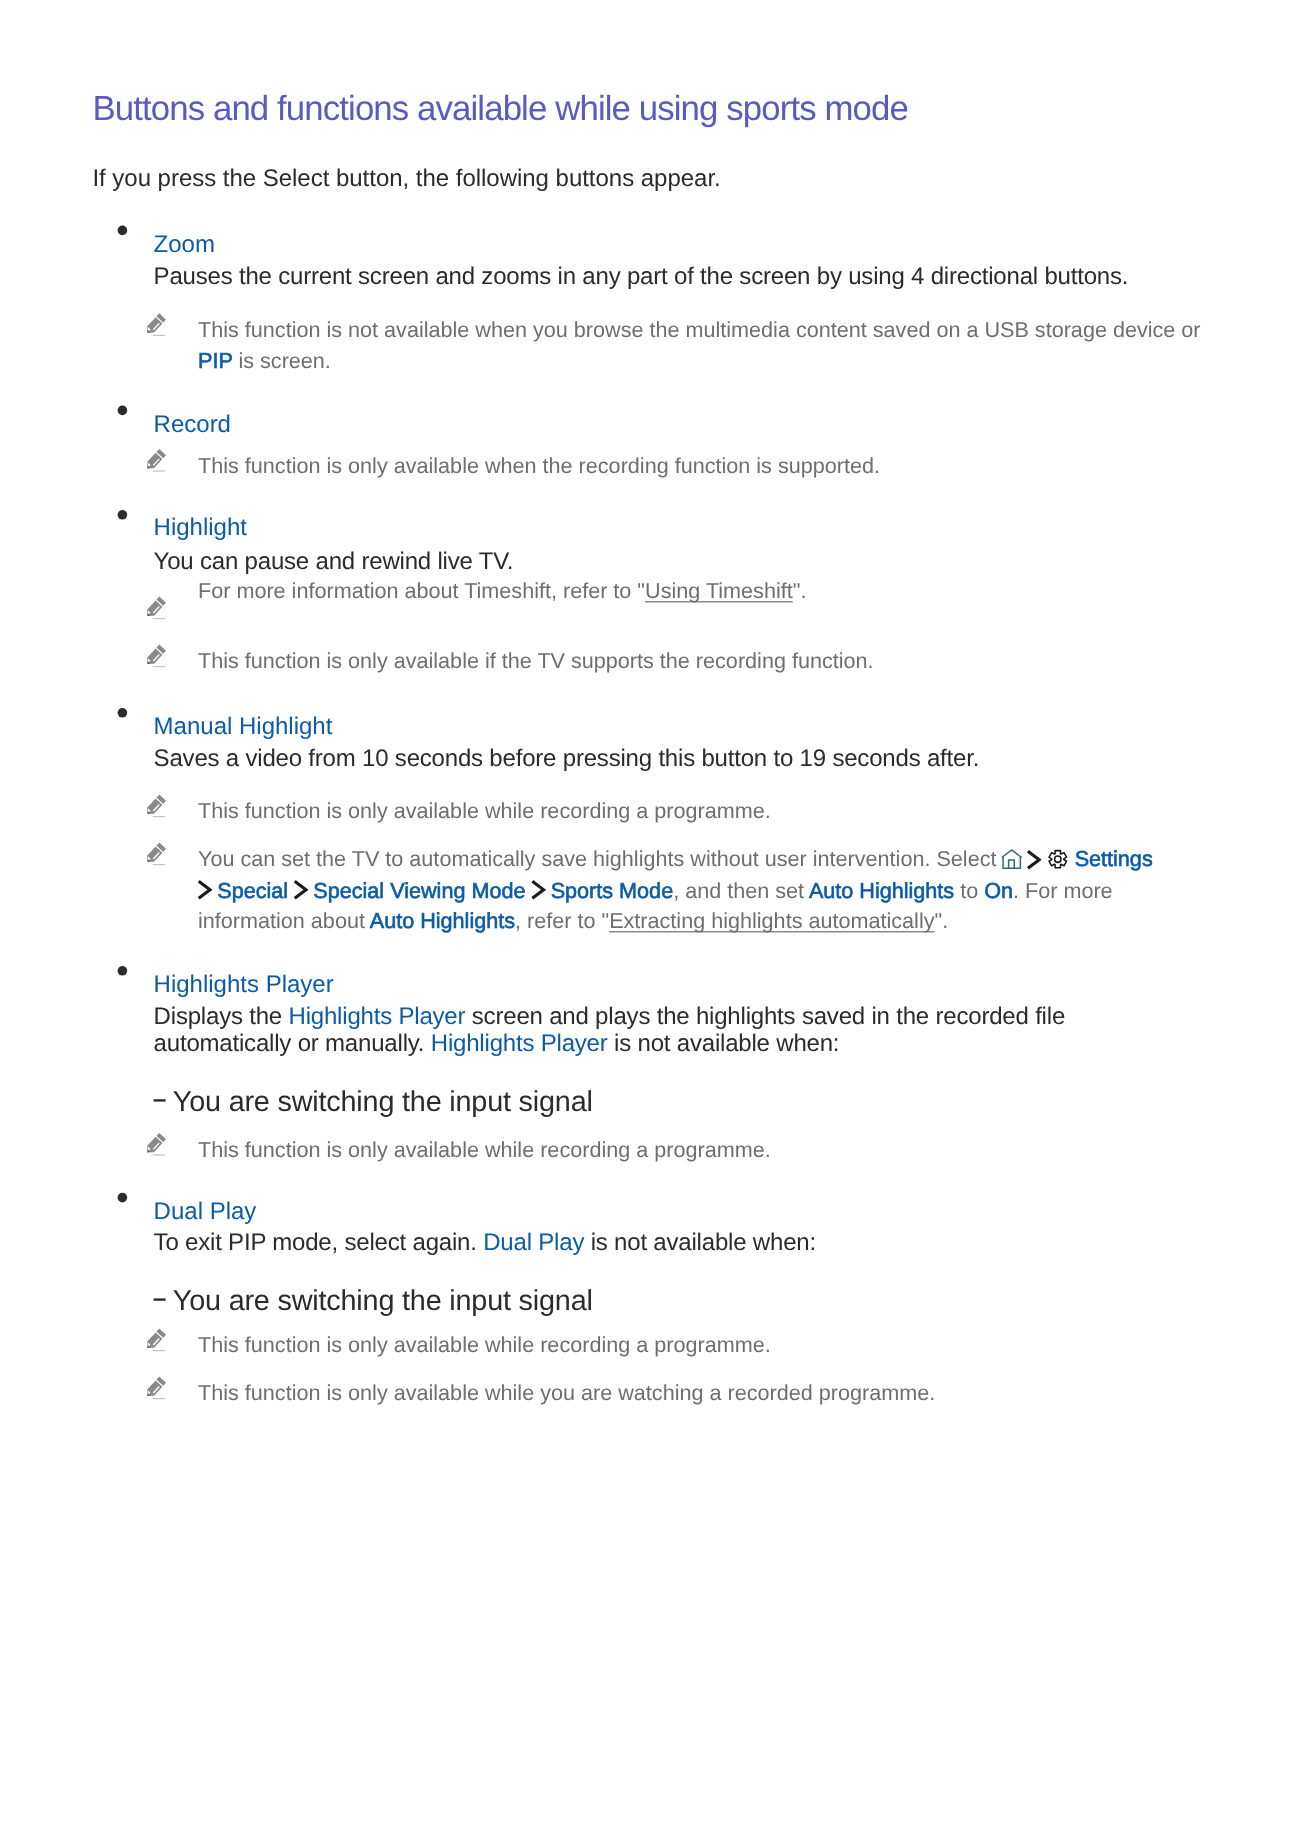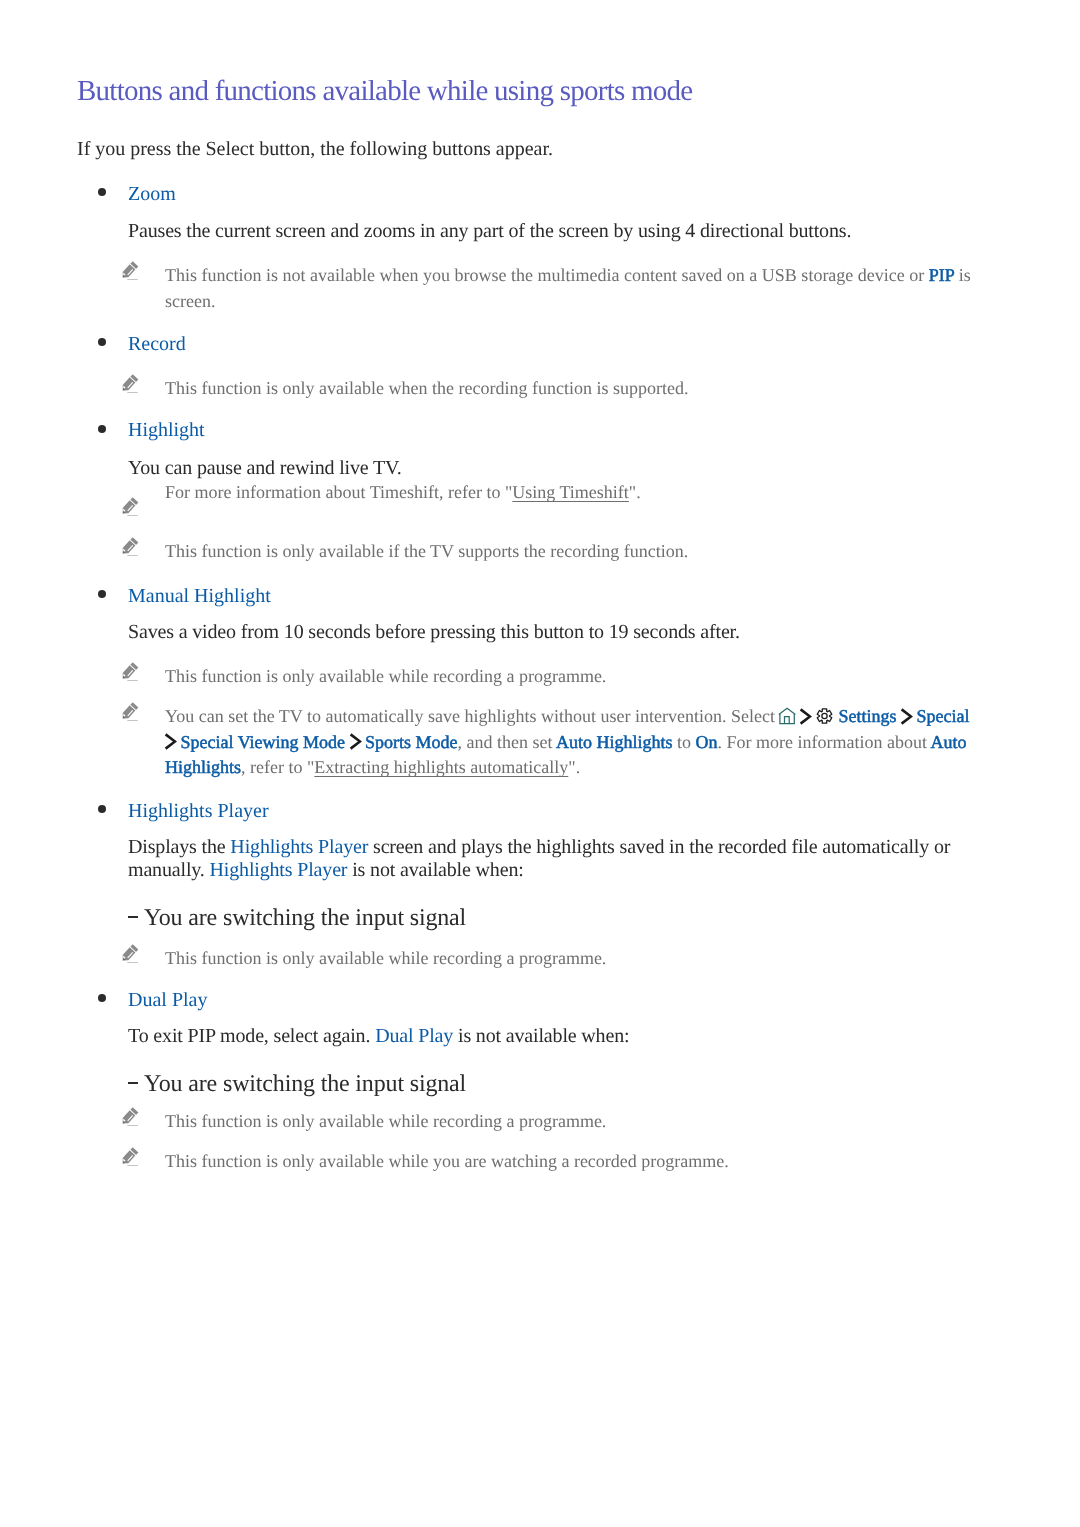--- a/index.html
+++ b/index.html
@@ -1,28 +1,28 @@
 <!DOCTYPE html>
 <html><head>
 <meta charset="utf-8">
 <title>Buttons and functions available while using sports mode</title>
 <style>
   html,body{margin:0;padding:0;background:#ffffff;}
   body{width:1080px;height:1527px;overflow:hidden;
        font-family:"Liberation Sans",sans-serif;color:#2b2b2b;-webkit-font-smoothing:antialiased;text-rendering:geometricPrecision;}
-  .page{position:relative;width:1016px;height:1527px;background:#fff;font-family:Liberation Serif, serif;}
+  .page{position:relative;width:1016px;height:1527px;background:#fff;}
   .content{position:absolute;left:77px;top:0;width:924px;}
 
   h1.title{margin:0;position:absolute;left:0;top:77px;font-size:29px;font-weight:400;
            line-height:29px;color:#5a5bc0;letter-spacing:-0.745px;white-space:nowrap;}
   .intro{position:absolute;left:0;top:138px;font-size:20px;line-height:23px;letter-spacing:-0.02px;text-align:center;}
 
   .sec{position:static;}
   .bullet{position:absolute;left:21px;width:8px;height:8px;border-radius:50%;background:#2b2b2b;}
-  .h{position:absolute;left:51px;font-size:20px;line-height:20px;color:#0b5ba6;white-space:nowrap;}
+  .h{position:absolute;left:51px;font-size:20px;line-height:20px;color:#0b5ba6;white-space:nowrap;margin-top:10px;}
   .p{position:absolute;left:51px;font-size:20px;line-height:23px;width:873px;letter-spacing:-0.16px;}
   .n{position:absolute;left:88px;font-size:18px;line-height:25.5px;color:#6e6e6e;width:838px;}
   .pen{position:absolute;left:44px;width:18px;height:22px;}
   .d{position:absolute;left:67px;font-size:24px;line-height:23px;letter-spacing:-0.16px;}
   .dm{position:absolute;left:51px;width:10px;height:2px;background:#2b2b2b;}
   b.k{font-weight:400;color:#0b5ba6;-webkit-text-stroke:0.5px #0b5ba6;}
   .lk{color:#0b5ba6;}
   .ul{text-decoration:underline;text-decoration-skip-ink:none;text-underline-offset:2.5px;text-decoration-thickness:1px;}
   .ico{display:inline-block;vertical-align:-2.7px;margin:0 -1px;}
   .ico-gear{margin:0 1px 0 1.5px;}

